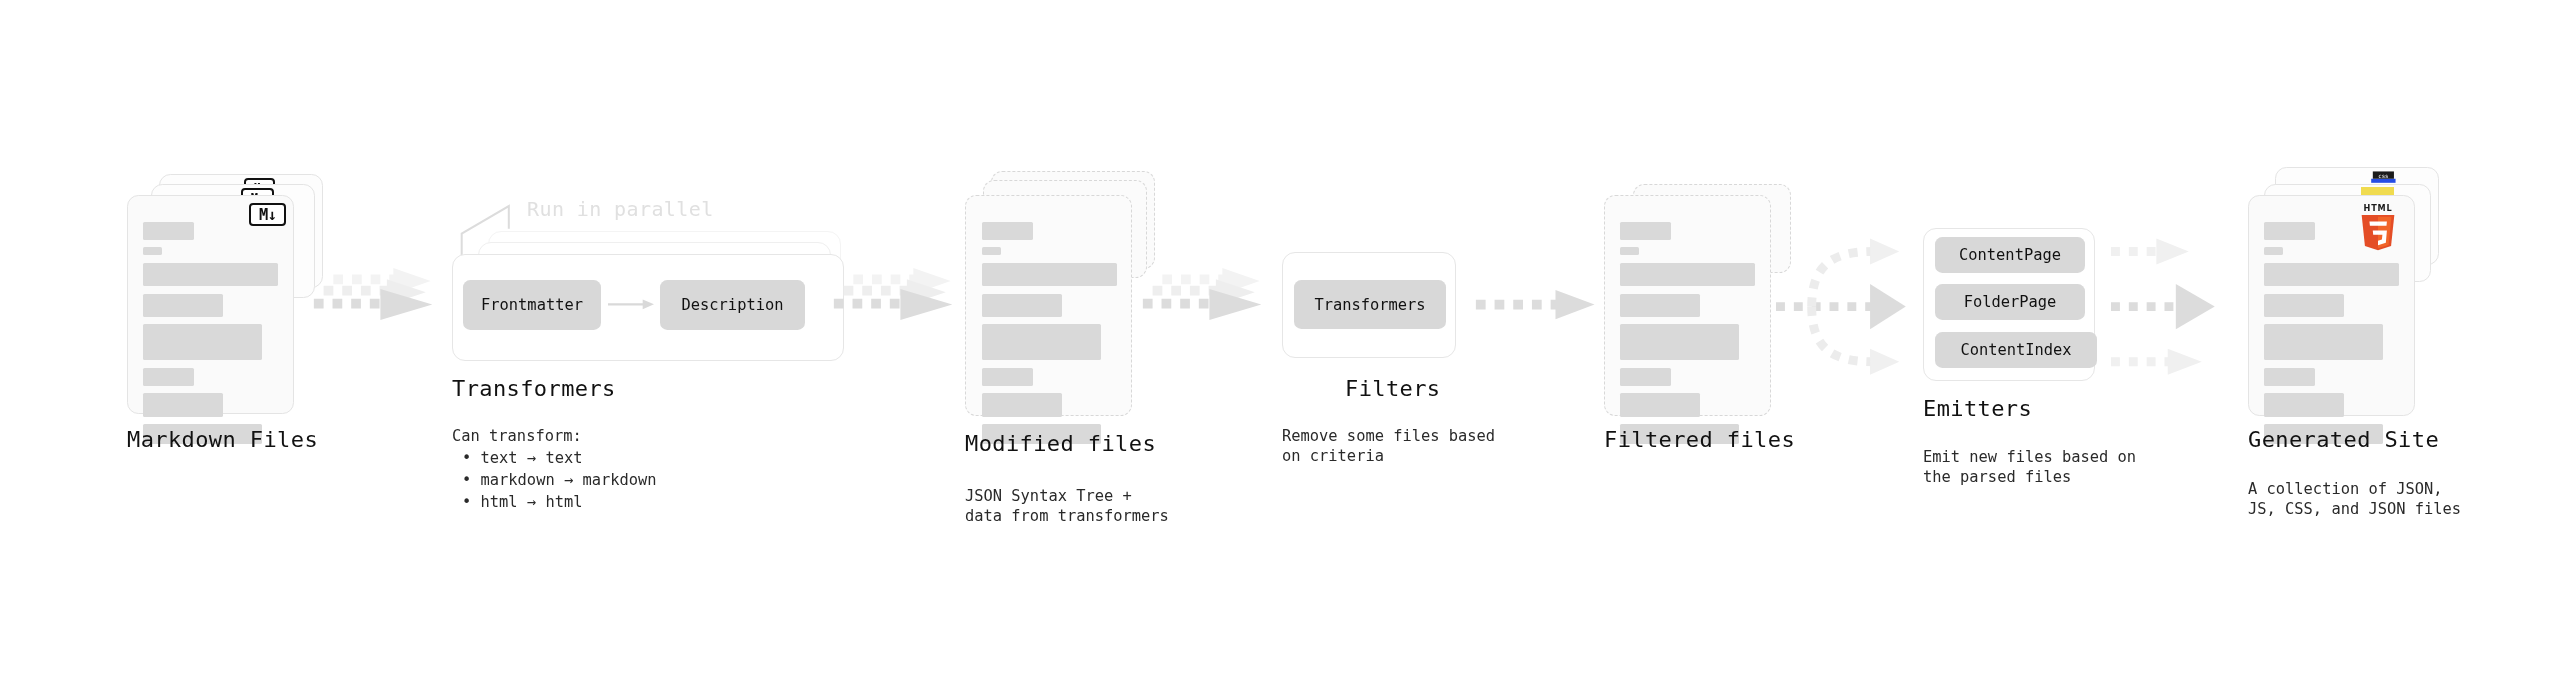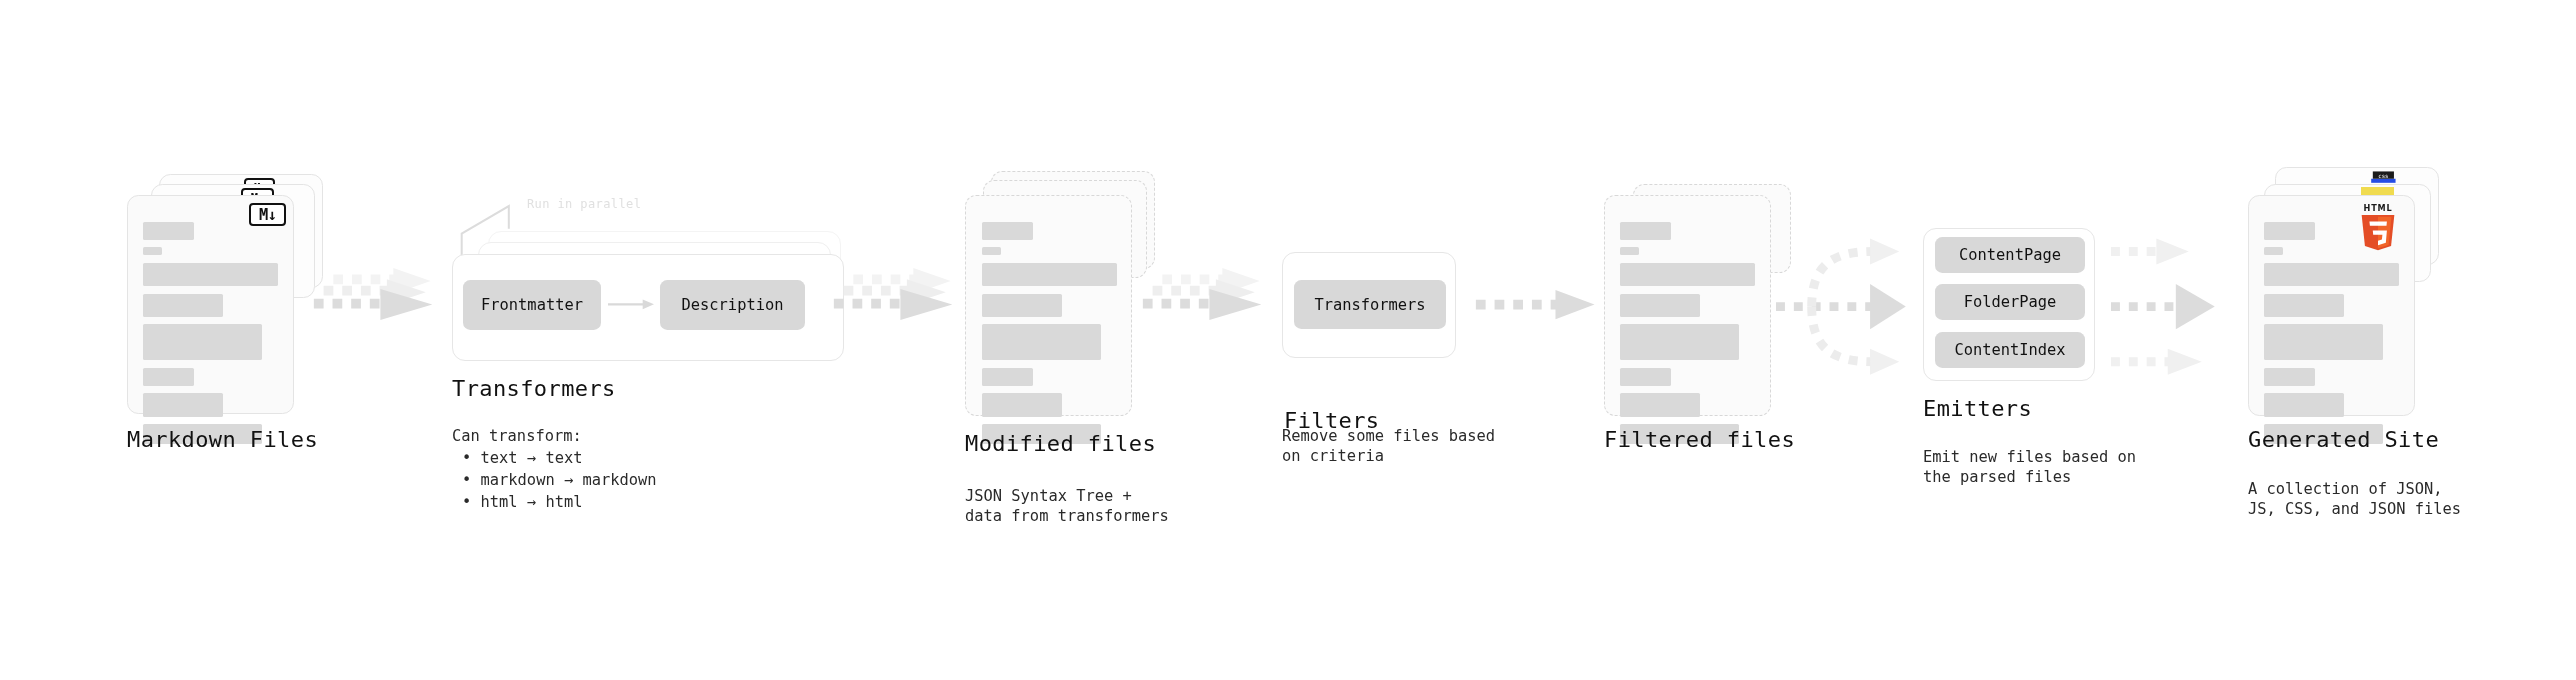--- a/index.html
+++ b/index.html
@@ -129,21 +129,21 @@
     <path d="M 104 0 L 150 16 L 104 32 Z" fill="#f3f3f3"></path>
     <path d="M 96 14 L 144 30 L 96 46 Z" fill="#eeeeee"></path>
     <path d="M 88 26 L 152 45 L 88 64 Z" fill="#dcdcdc"></path>
   </svg>
 
   <div class="node">
 
     <svg class="node" style="left:455px;top:193px;" width="106" height="65" viewBox="0 0 130 80">
       <path d="M 8 78 L 8 50 L 66 16 L 66 44" stroke="#dcdcdc" stroke-width="2.5" fill="none"></path>
     </svg>
-    <div class="title" style="left:527px;top:197px;font-size:12px;color:#e0e0e0;">Run in parallel</div>
+    <div class="title" style="left:527px;top:197px;font-size:20px;color:#e0e0e0;">Run in parallel</div>
 
     <div class="panel f2" style="left:488px;top:231px;width:353px;height:98px;"></div>
     <div class="chip faded2" style="left:508px;top:248px;width:106px;height:50px;">
       <span>Frontmatter</span>
     </div>
     <div class="chip faded2" style="left:652px;top:248px;width:143px;height:50px;">
       <span>Description</span>
     </div>
     <svg class="node" style="left:616px;top:264px;" width="41" height="16.3" viewBox="0 0 50 20">
       <path d="M0 9 H36" stroke="#ececec" stroke-width="3" fill="none"></path>
@@ -222,21 +222,21 @@
     <path d="M 104 0 L 150 16 L 104 32 Z" fill="#f3f3f3"></path>
     <path d="M 96 14 L 144 30 L 96 46 Z" fill="#eeeeee"></path>
     <path d="M 88 26 L 152 45 L 88 64 Z" fill="#dcdcdc"></path>
   </svg>
 
   <div class="node">
     <div class="panel" style="left:1282px;top:252px;width:174px;height:106px;"></div>
     <div class="chip" style="left:1294px;top:280px;width:152px;height:49px;">
       <span>Transformers</span>
     </div>
-    <div class="title" style="left:1284px;top:376px;margin-top:32px;">Filters</div>
+    <div class="title" style="left:1345px;top:376px;">Filters</div>
     <div class="sub" style="left:1282px;top:410px;">Remove some files based
 on criteria</div>
   </div>
 
   <svg class="node" style="left:1471px;top:293px;" width="130" height="41" viewBox="0 0 160 50">
     <path d="M 6 14 H 112" stroke="#dcdcdc" stroke-width="12" stroke-dasharray="12 11" fill="none"></path>
     <path d="M 104 -4 L 152 14 L 104 32 Z" fill="#dcdcdc"></path>
   </svg>
 
   <div class="node">
@@ -269,21 +269,21 @@
   </svg>
 
   <div class="node">
     <div class="panel" style="left:1923px;top:228px;width:172px;height:153px;"></div>
     <div class="chip" style="left:1935px;top:237px;width:150px;height:36px;">
       <span>ContentPage</span>
     </div>
     <div class="chip" style="left:1935px;top:284px;width:150px;height:36px;">
       <span>FolderPage</span>
     </div>
-    <div class="chip" style="left:1935px;top:332px;width:150px;height:36px;">
+    <div class="chip" style="left:1935px;top:332px;width:162px;height:36px;">
       <span>ContentIndex</span>
     </div>
     <div class="title" style="left:1923px;top:396px;">Emitters</div>
     <div class="sub" style="left:1923px;top:431px;">Emit new files based on
 the parsed files</div>
   </div>
 
   <svg class="node" style="left:2111px;top:232px;" width="154" height="146" viewBox="0 0 190 180">
     <g fill="none" stroke-width="11" stroke-dasharray="11 11">
       <path d="M 0 24 H 60" stroke="#f0f0f0"></path>

